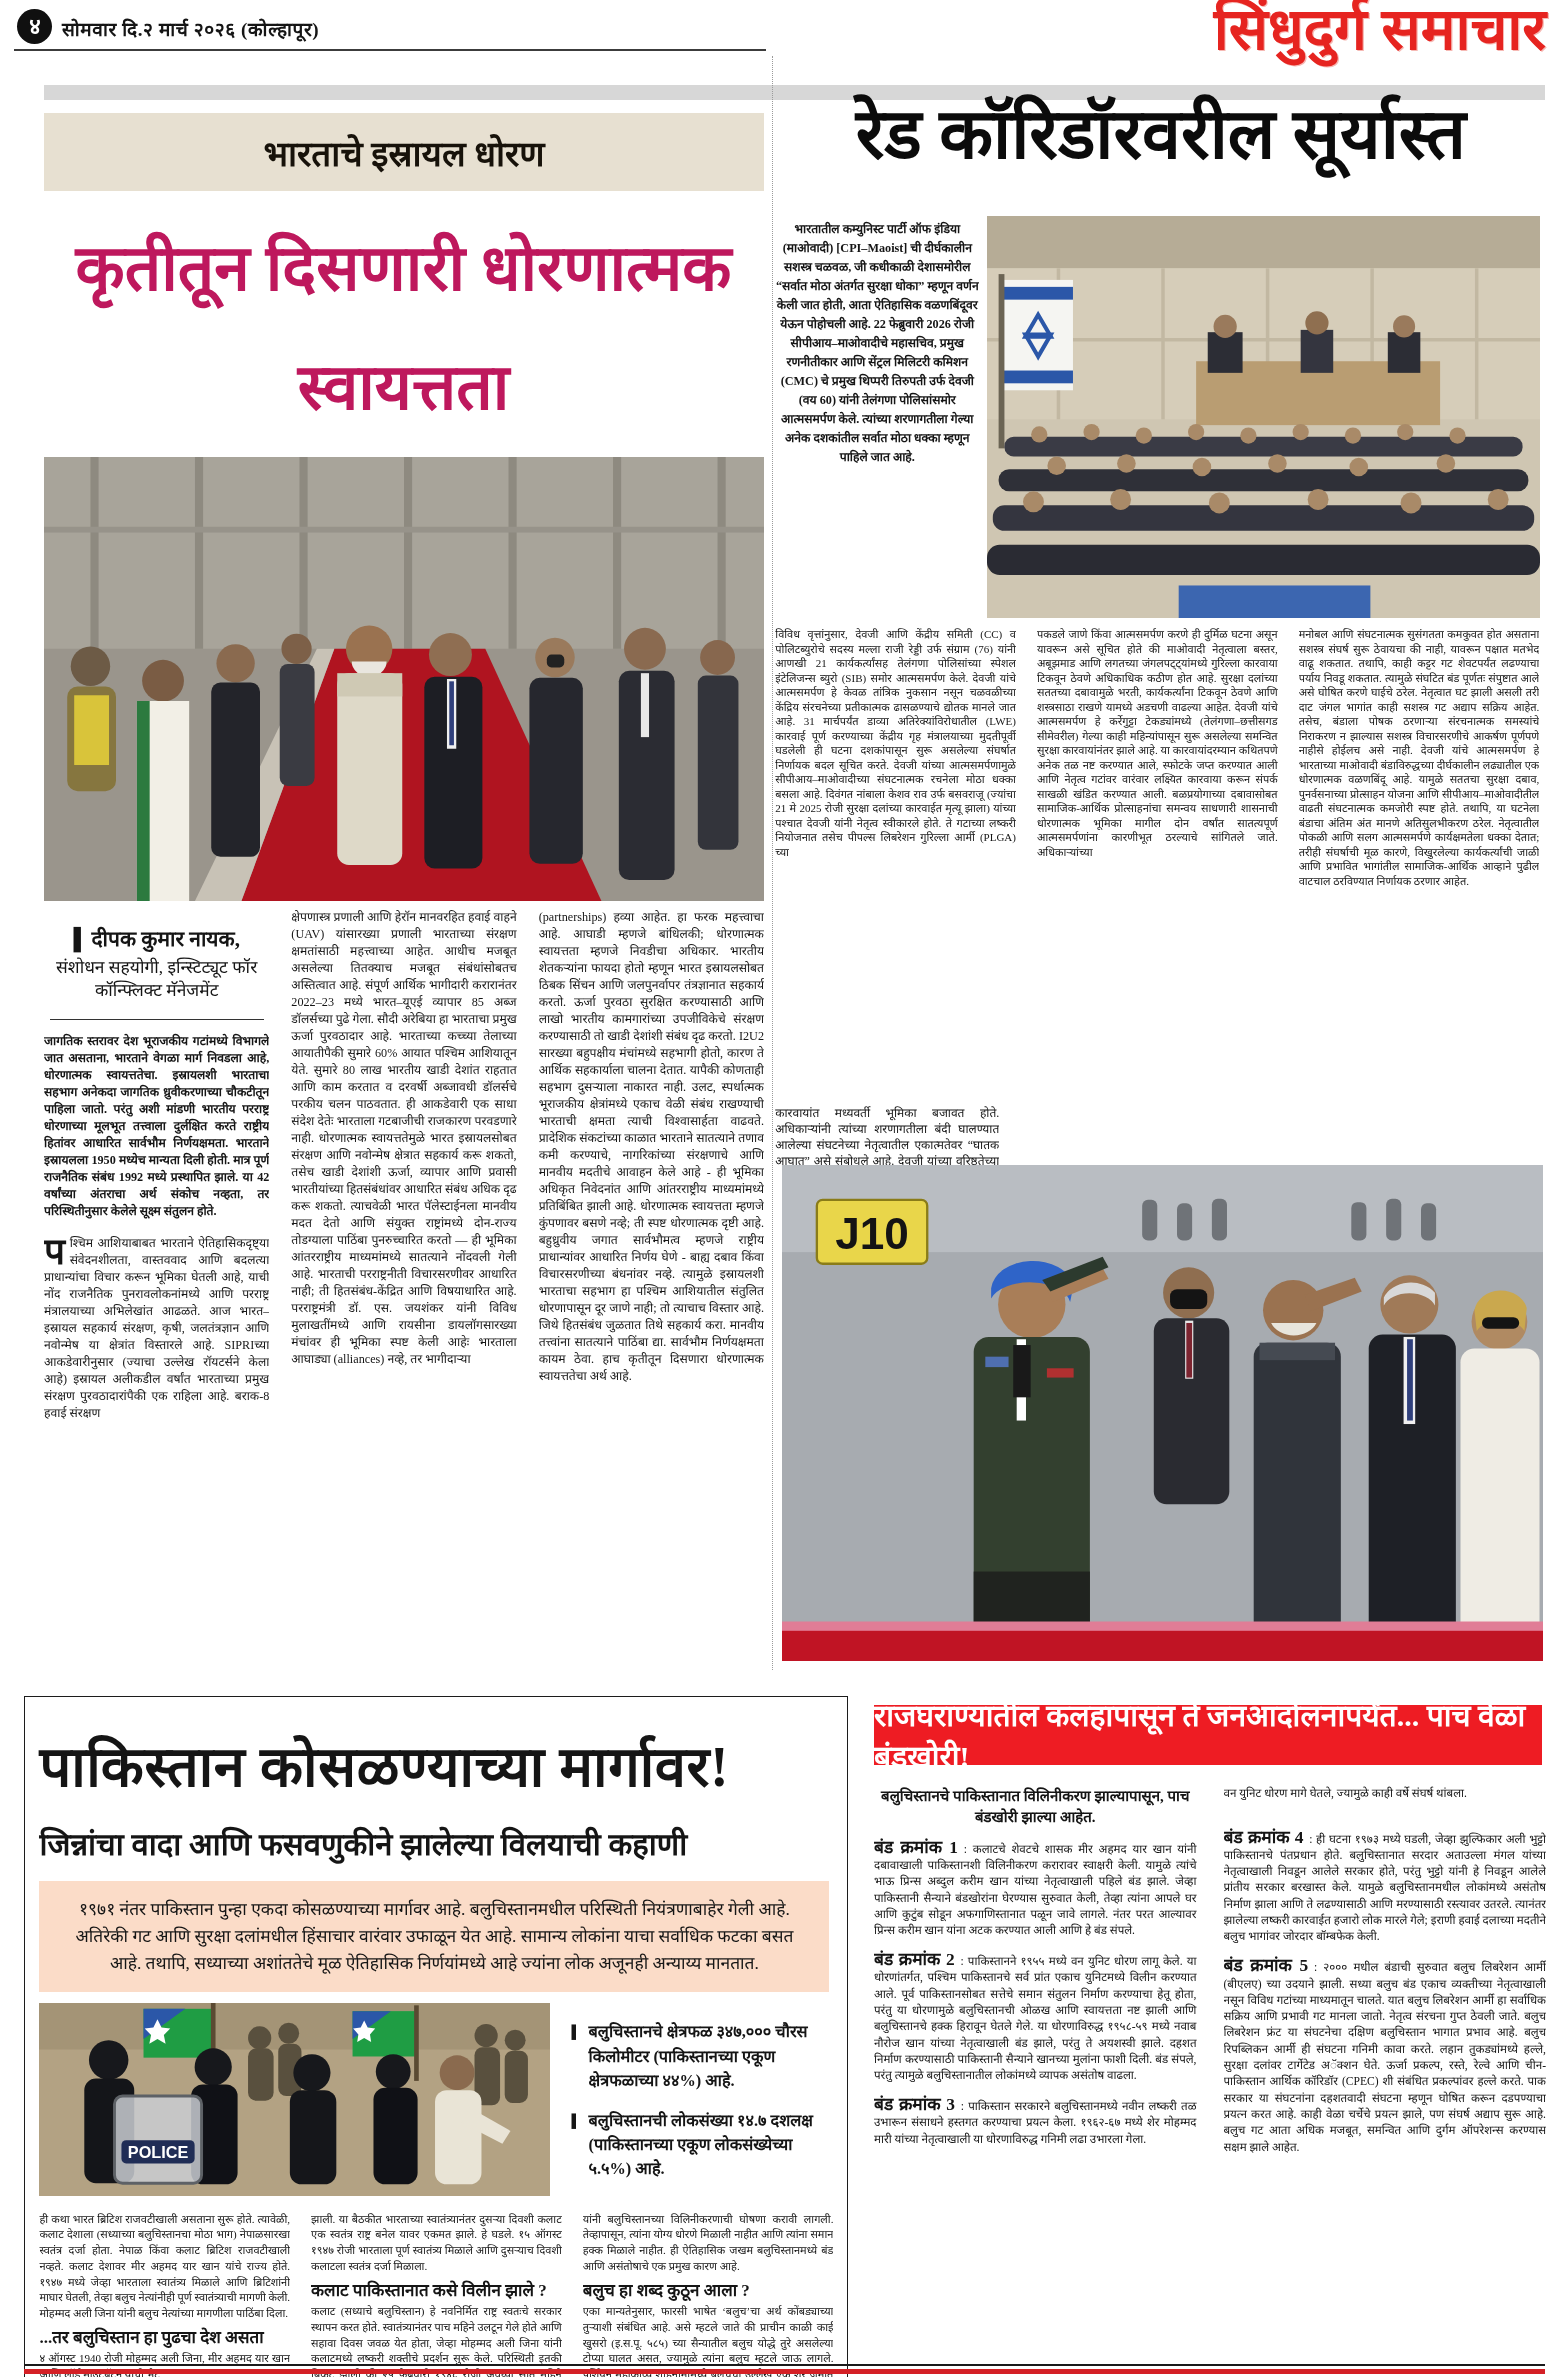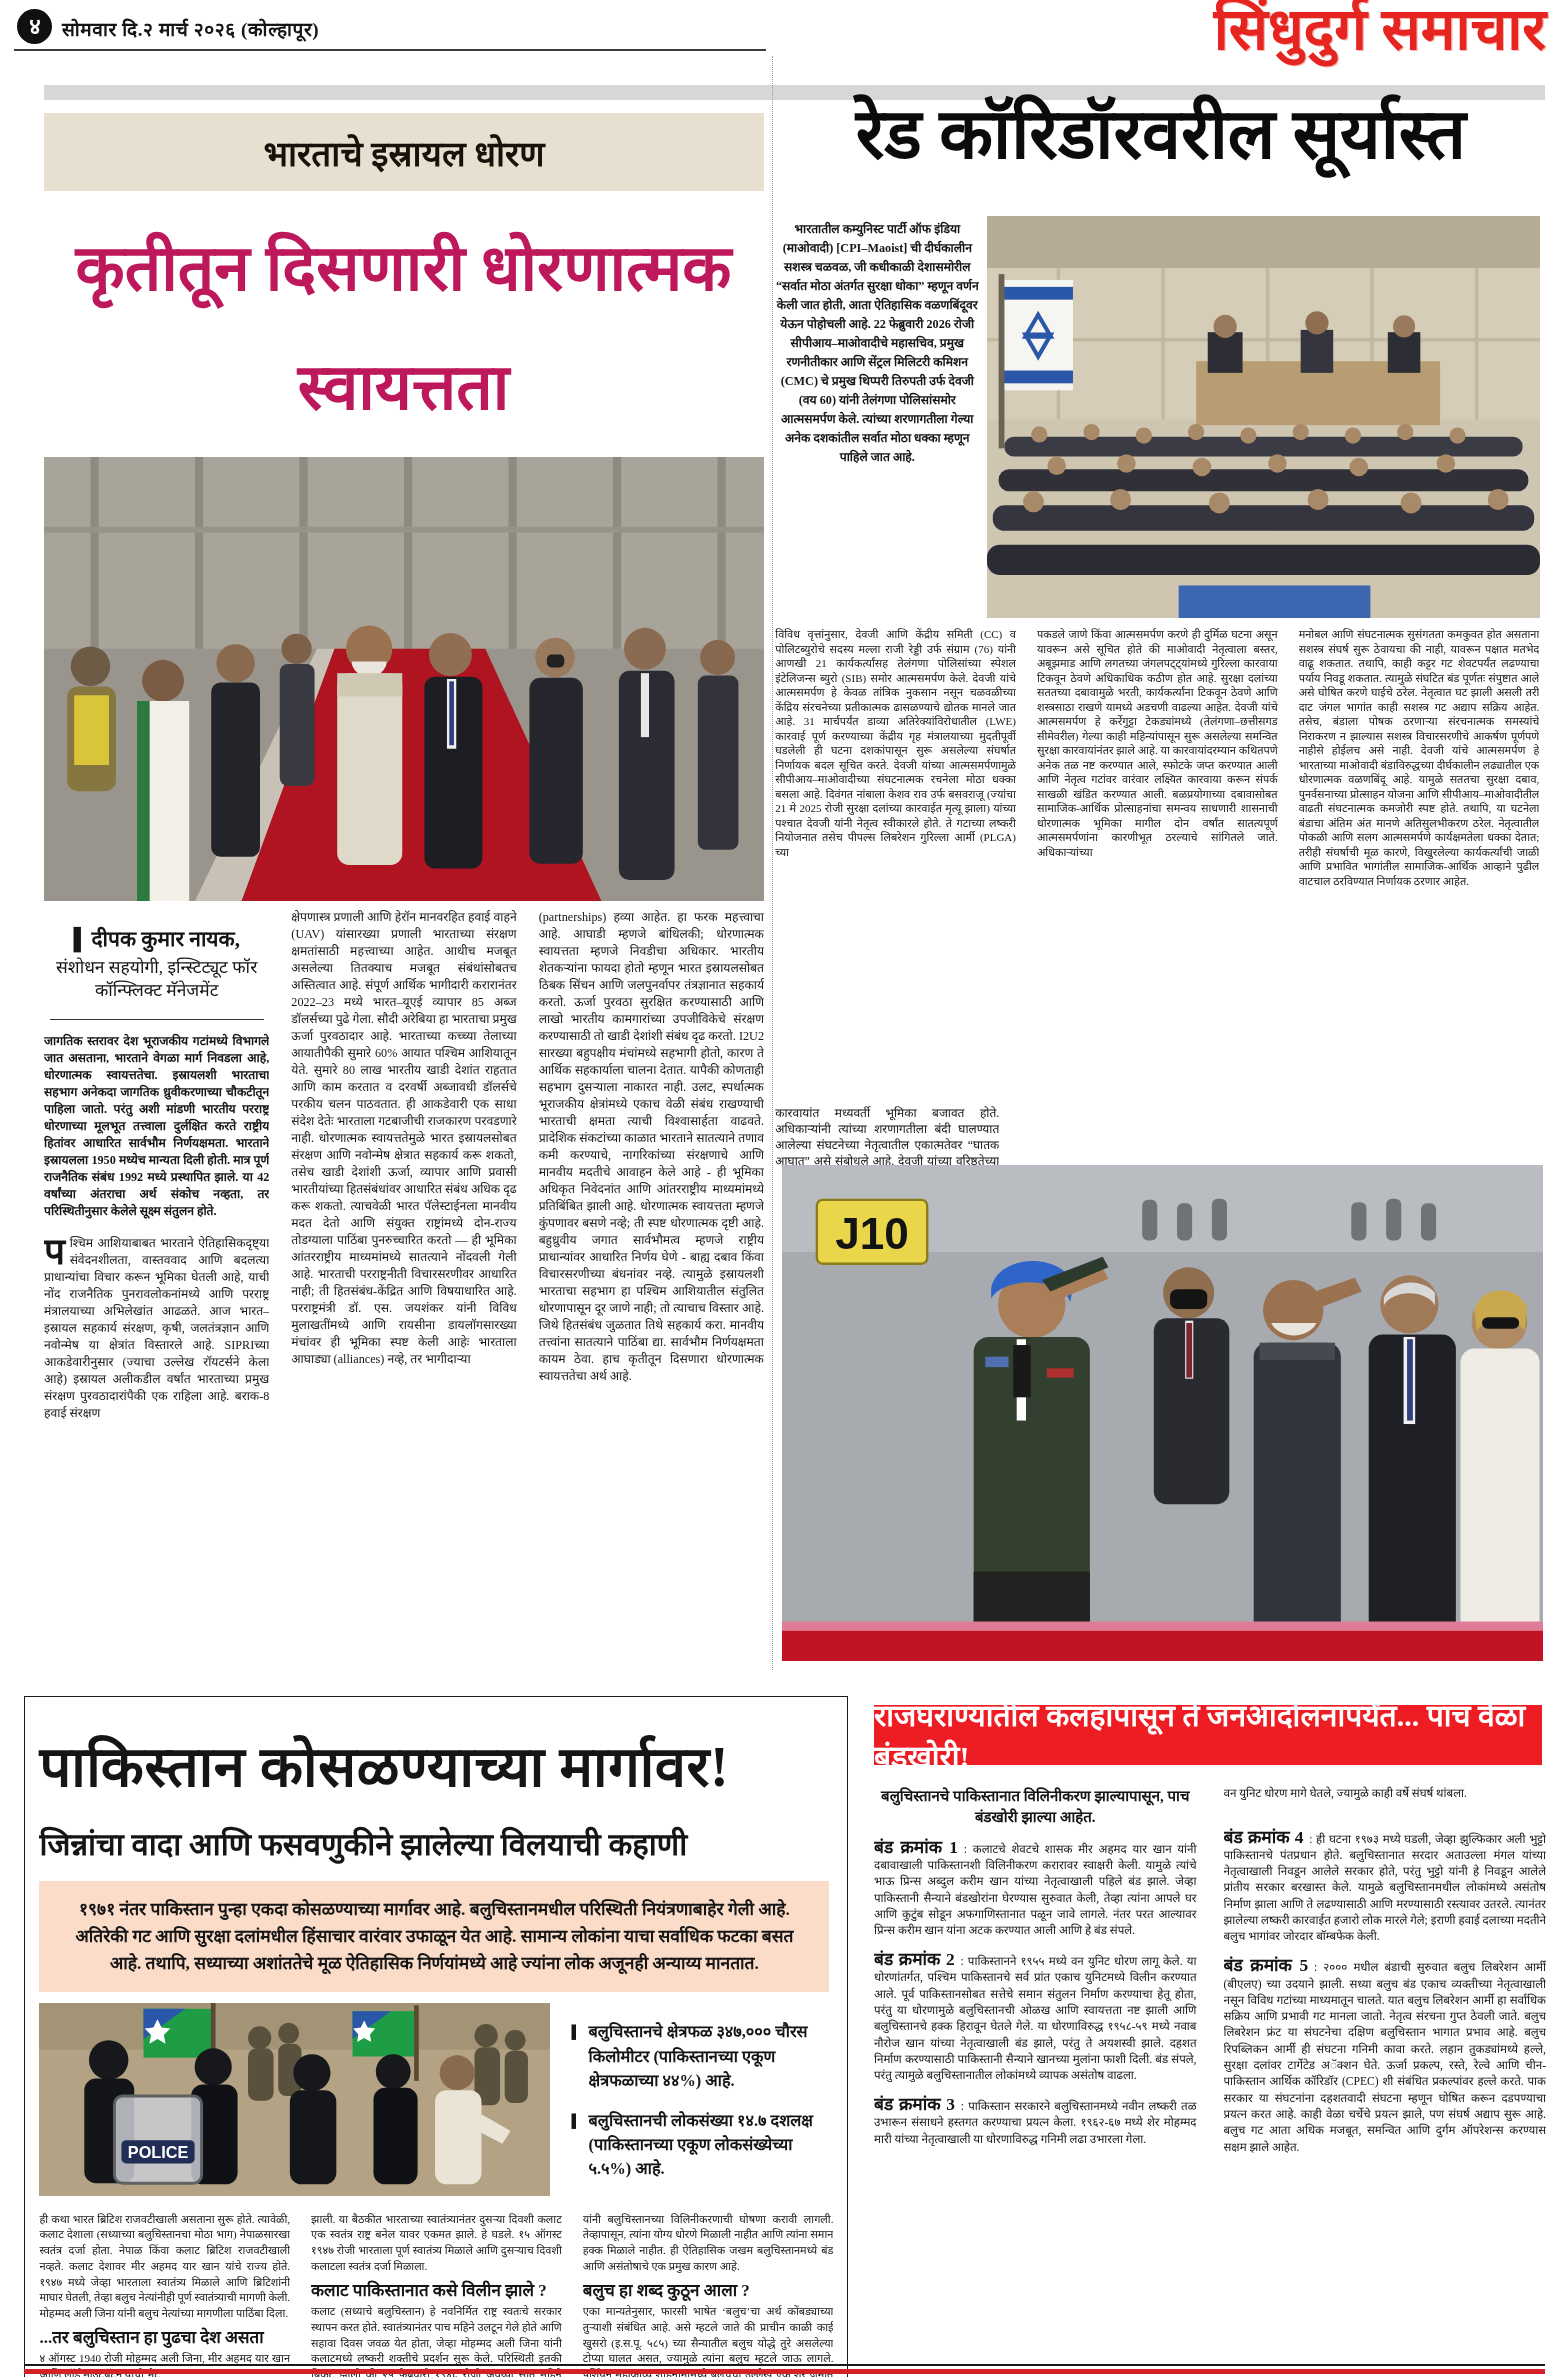--- a/index.html
+++ b/index.html
@@ -44,21 +44,21 @@
   .right-band .col { flex:1 1 0; overflow:hidden; font-size:11px; line-height:14.5px; text-align:justify; }
   .right-tail { position:absolute; left:2.3px; top:1049px; width:224px; height:65px; overflow:hidden;
     font-size:12px; line-height:16px; text-align:justify; }
   .photo3 { position:absolute; left:9.3px; top:1109px; width:761px; height:496px; }
 
   
   .bl-box { position:absolute; left:24.4px; top:1696px; width:824px; height:730px; border:1.7px solid #1c1c1c; padding:14px 14px; overflow:hidden; }
   .bl-headline { margin-top:15px; font-size:56px; font-weight:800; letter-spacing:0.6px; }
   .bl-subhead { margin-top:20px; font-size:31px; font-weight:bold; }
   .bl-intro { margin-top:17.4px; width:790px; background:#fbdcc8; padding:15px 35px; text-align:center;
-    font-size:17.4px; font-weight:bold; line-height:27px; }
+    font-size:17.4px; font-weight:normal; line-height:27px; }
   .bl-media-row { display:flex; margin-top:10.5px; gap:21px; }
   .photo4 { width:511px; height:193px; flex:0 0 auto; }
   .bl-bullets { padding-top:17.4px; width:250px; }
   .bl-bullet { display:flex; gap:8.1px; font-size:16.3px; font-weight:bold; line-height:24.4px; margin-bottom:15px; }
   .bl-bullet .marker { font-size:12.8px; line-height:24.4px; }
   .bl-body { display:flex; gap:21px; margin-top:15px; height:222px; overflow:hidden; }
   .bl-body .col { flex:1 1 0; overflow:hidden; font-size:11px; line-height:15.7px; text-align:justify; }
   .bl-body h4 { font-size:17px; margin:8.1px 0 5.8px 0; }
 
   

